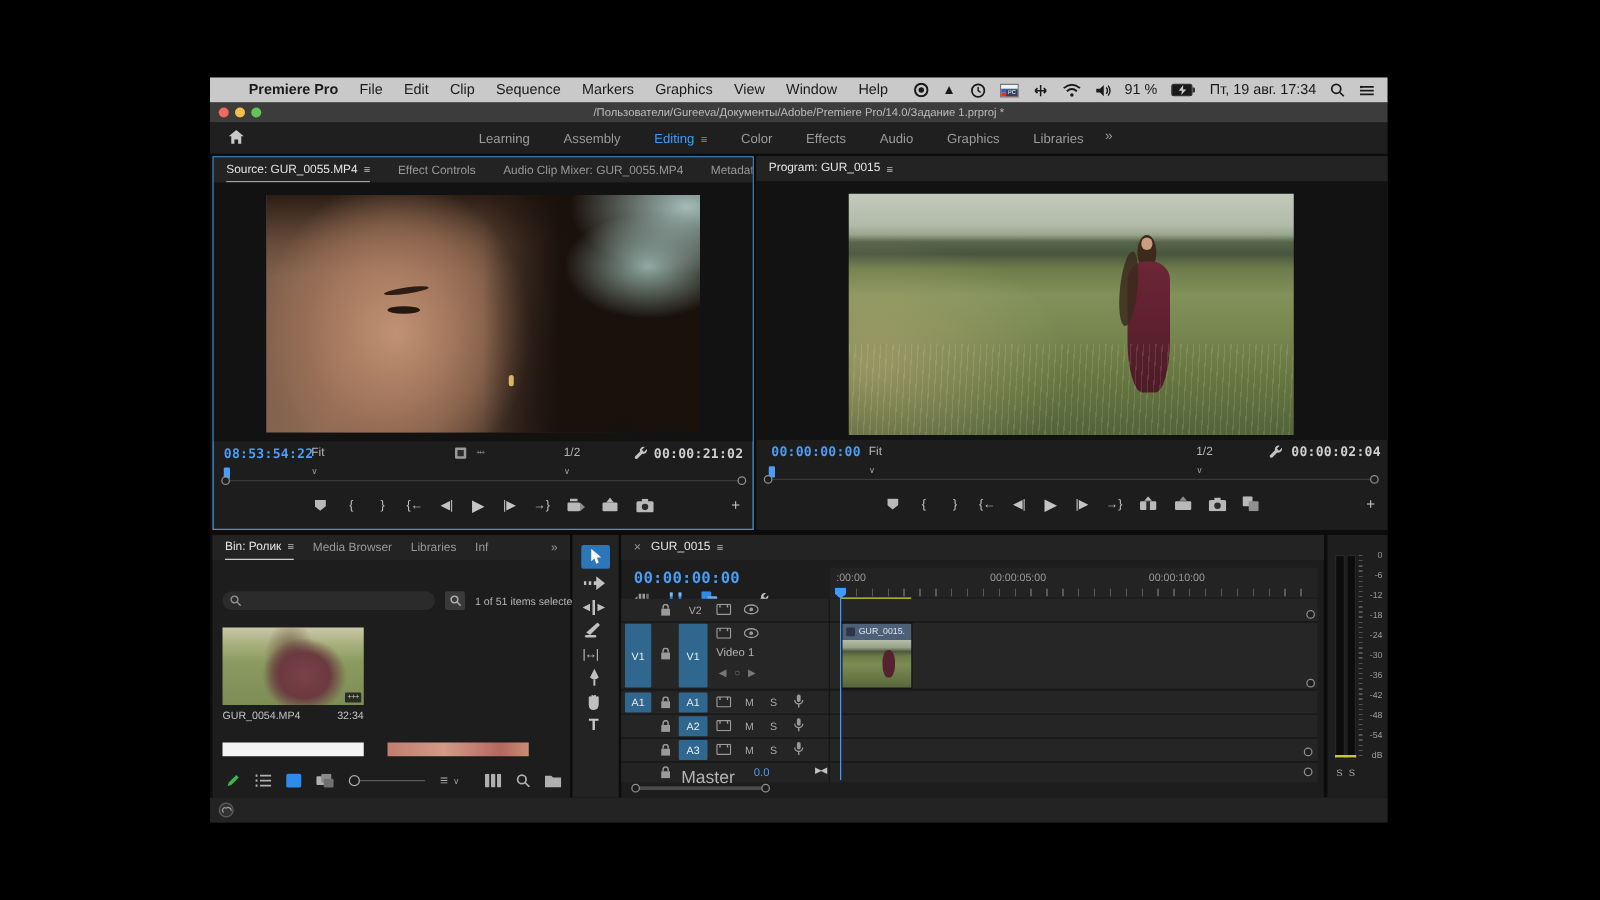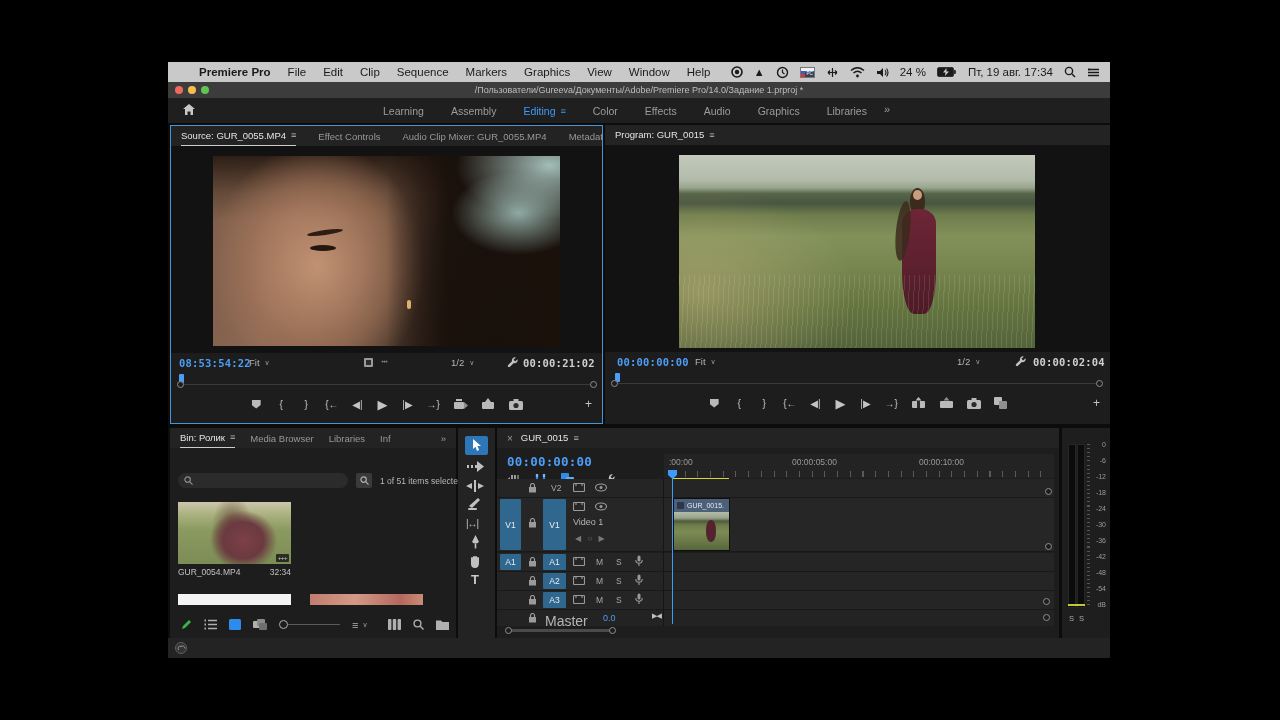--- a/index.html
+++ b/index.html
@@ -21,21 +21,21 @@
   .wtabs{position:absolute;left:215px;top:0;height:25px;display:flex;align-items:center;gap:27px;font-size:10.5px;color:#9c9c9c;}
   .wtab-active{color:#3f9bfa;display:flex;gap:5px;align-items:center;}
   
   .panel{background:#1d1d1d;}
   .tabbar{display:flex;align-items:center;gap:22px;padding:0 10px;height:20px;background:#232323;font-size:9.5px;color:#989898;white-space:nowrap;overflow:hidden;}
   .tab-active{color:#e4e4e4;display:flex;gap:5px;align-items:center;border-bottom:1px solid #cdcdcd;height:19px;box-sizing:border-box;padding-bottom:1px;}
   .ovf{margin-left:auto;color:#9c9c9c;}
   .tc{font-family:"DejaVu Sans Mono",monospace;font-weight:bold;font-size:10.5px;letter-spacing:.2px;}
   .blue{color:#4c9df5;}
   .white-tc{color:#cfcfcf;}
-  .ddl{display:flex;gap:5px;align-items:center;color:#b5b5b5;font-size:9.5px;}
+  .ddl{display:flex;gap:5px;align-items:flex-start;color:#b5b5b5;font-size:9.5px;flex-direction:column;}
   .chev{font-size:7px;color:#9a9a9a;}
   .transport{display:flex;align-items:center;gap:13px;color:#c4c4c4;font-size:10px;}
   .tbtn{display:flex;align-items:center;justify-content:center;min-width:12px;}
   .pent{width:9px;height:9px;background:#b9b9b9;clip-path:polygon(0 0,100% 0,100% 62%,50% 100%,0 62%);}
   .handle{width:7px;height:7px;border:1px solid #8f8f8f;border-radius:50%;background:#1d1d1d;box-sizing:border-box;}
   svg{display:block;}
   .trk-blue{background:#30678f;color:#e8eef3;font-size:8.5px;display:flex;align-items:center;justify-content:center;border-radius:1px;}
   .hdr-lbl{color:#a8a8a8;font-size:8.5px;}
   .rowline{background:#191919;height:1px;}
   .mlabel{color:#9b9b9b;font-size:7px;text-align:right;width:16px;}
@@ -90,21 +90,21 @@
             <path d="M3.5 6 Q7.5 2.5 11.5 6" stroke-width="1.5"></path>
             <circle cx="7.5" cy="9" r="1.4" fill="#1a1a1a" stroke="none"></circle>
           </svg>
         </span>
       <span>
           <svg width="13" height="11" viewBox="0 0 13 11" fill="#1a1a1a">
             <polygon points="1,4 4,4 7,1 7,10 4,7 1,7"></polygon>
             <path d="M9 3 Q11 5.5 9 8 M10.5 1.5 Q13.5 5.5 10.5 9.5" stroke="#1a1a1a" stroke-width="1.1" fill="none"></path>
           </svg>
         </span>
-      <span>24 %</span>
+      <span>91 %</span>
       <span style="position:relative;width:20px;height:10px;display:inline-block;">
         <span class="abs" style="left:0;top:0;width:17px;height:10px;border:1px solid #333;border-radius:2px;background:#1a1a1a;box-sizing:border-box;"></span>
         <span class="abs" style="left:17px;top:3px;width:2px;height:4px;background:#333;border-radius:0 1px 1px 0;"></span>
         <svg class="abs" style="left:5px;top:1px;" width="8" height="8" viewBox="0 0 8 8">
             <polygon points="4.5,0 1,4.5 3.5,4.5 3,8 7,3.5 4.5,3.5" fill="#c9c9c9"></polygon>
           </svg>
       </span>
       <span>Пт, 19 авг. 17:34</span>
       <span>
           <svg width="12" height="12" viewBox="0 0 12 12" fill="none" stroke="#1a1a1a" stroke-width="1.4">

